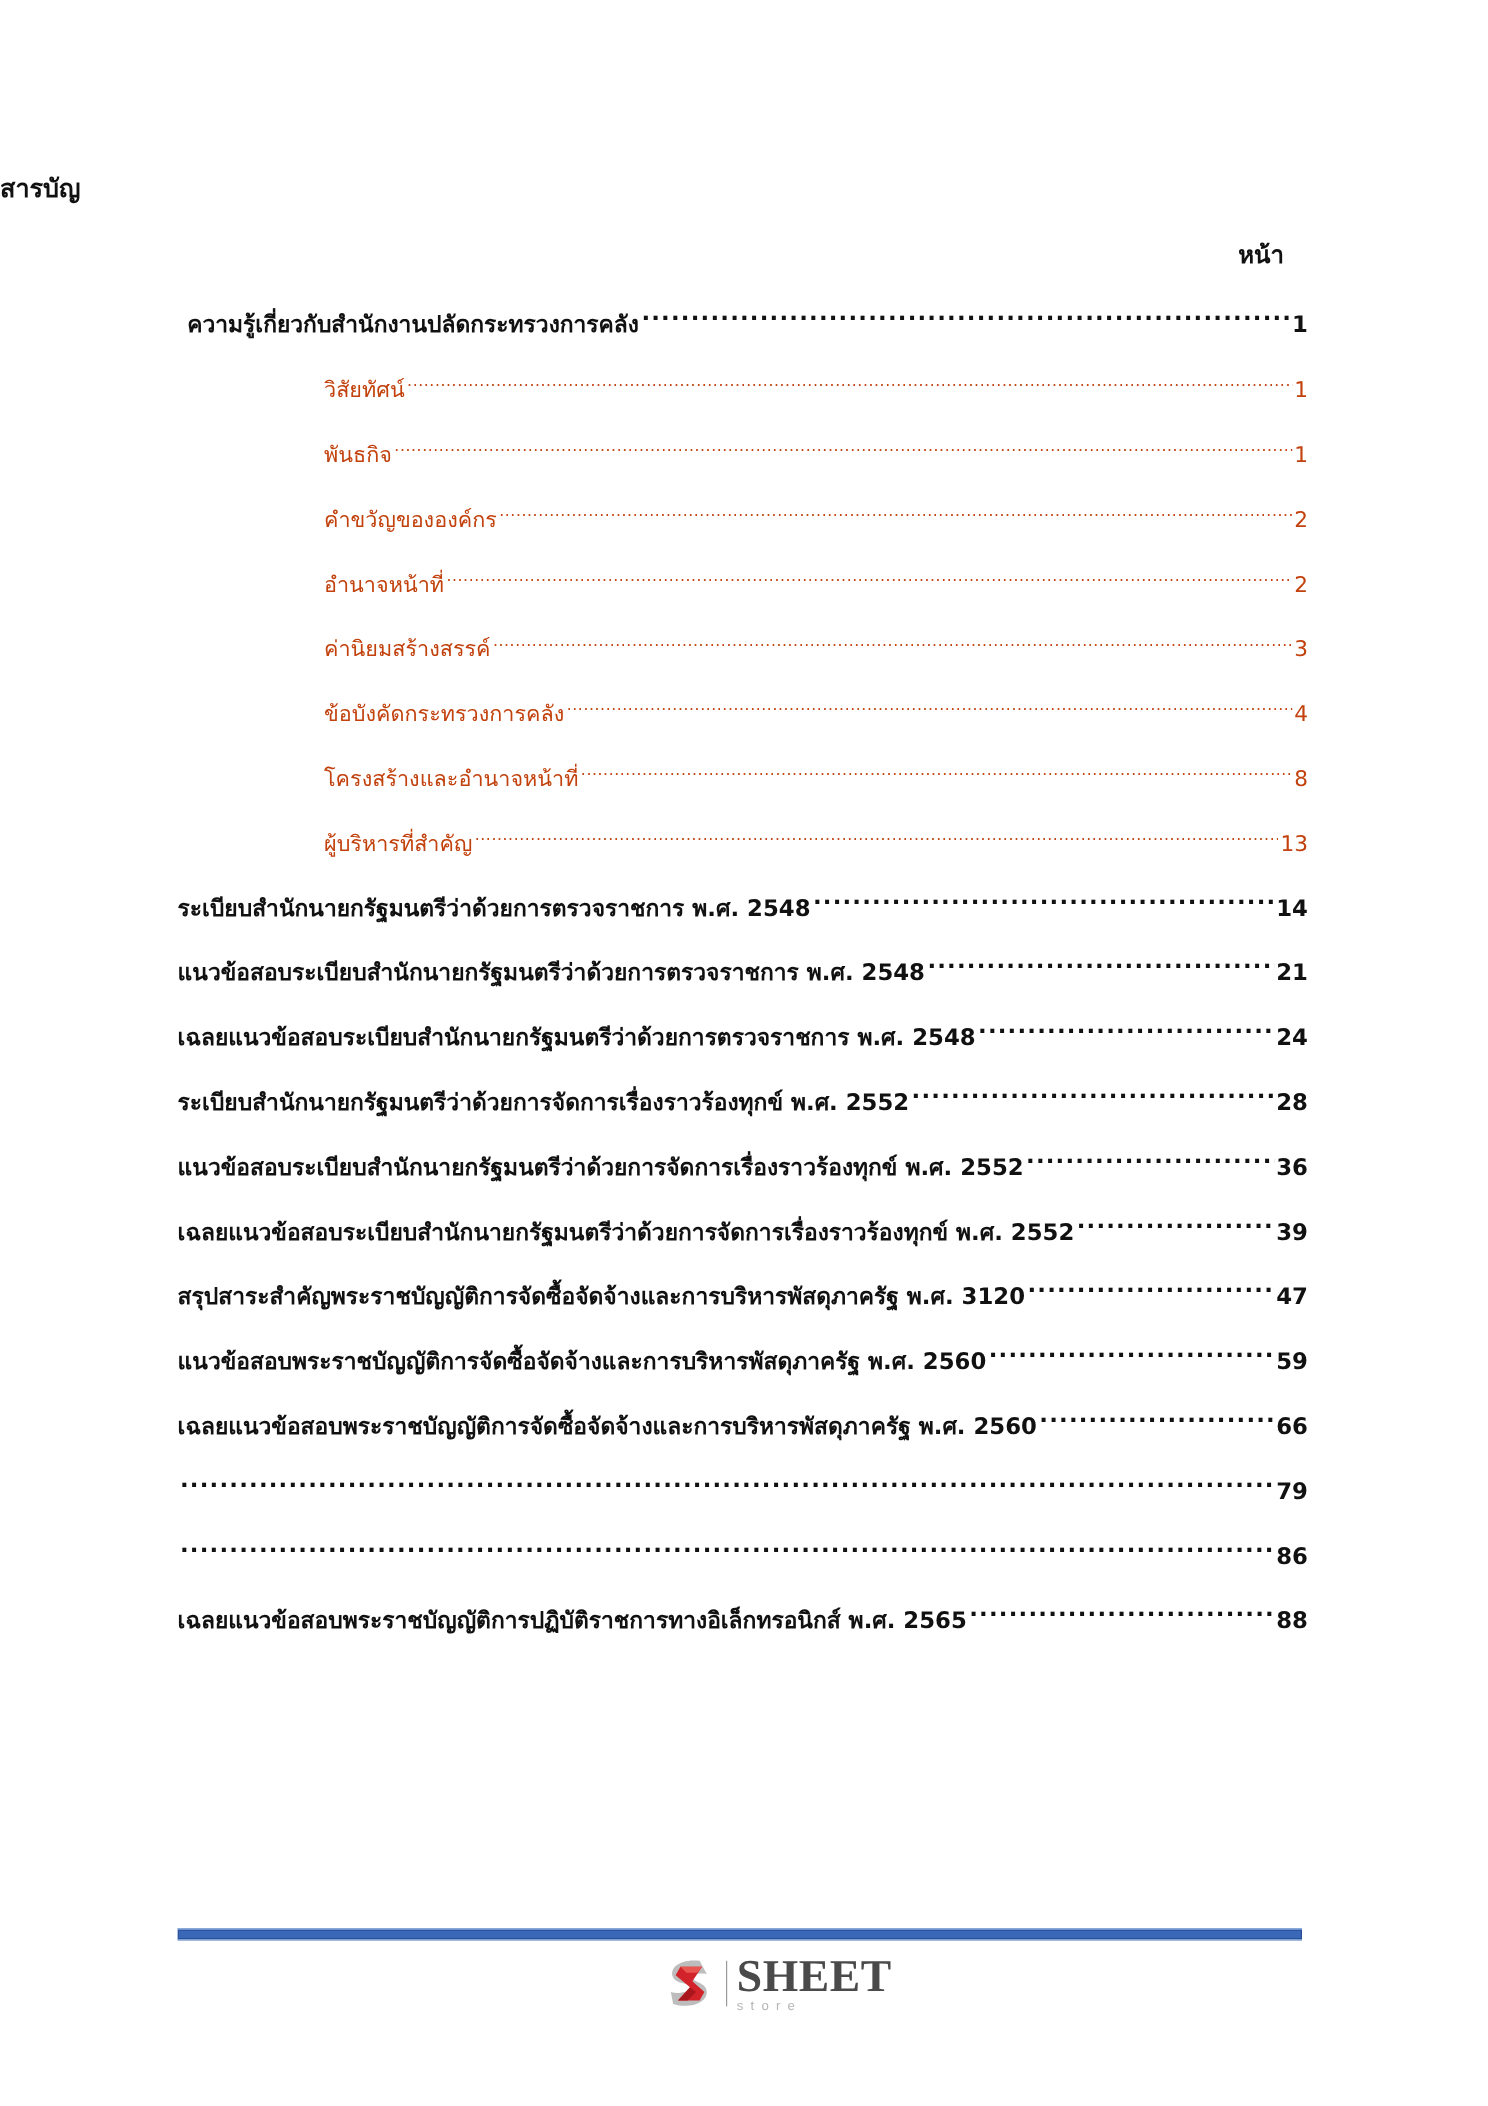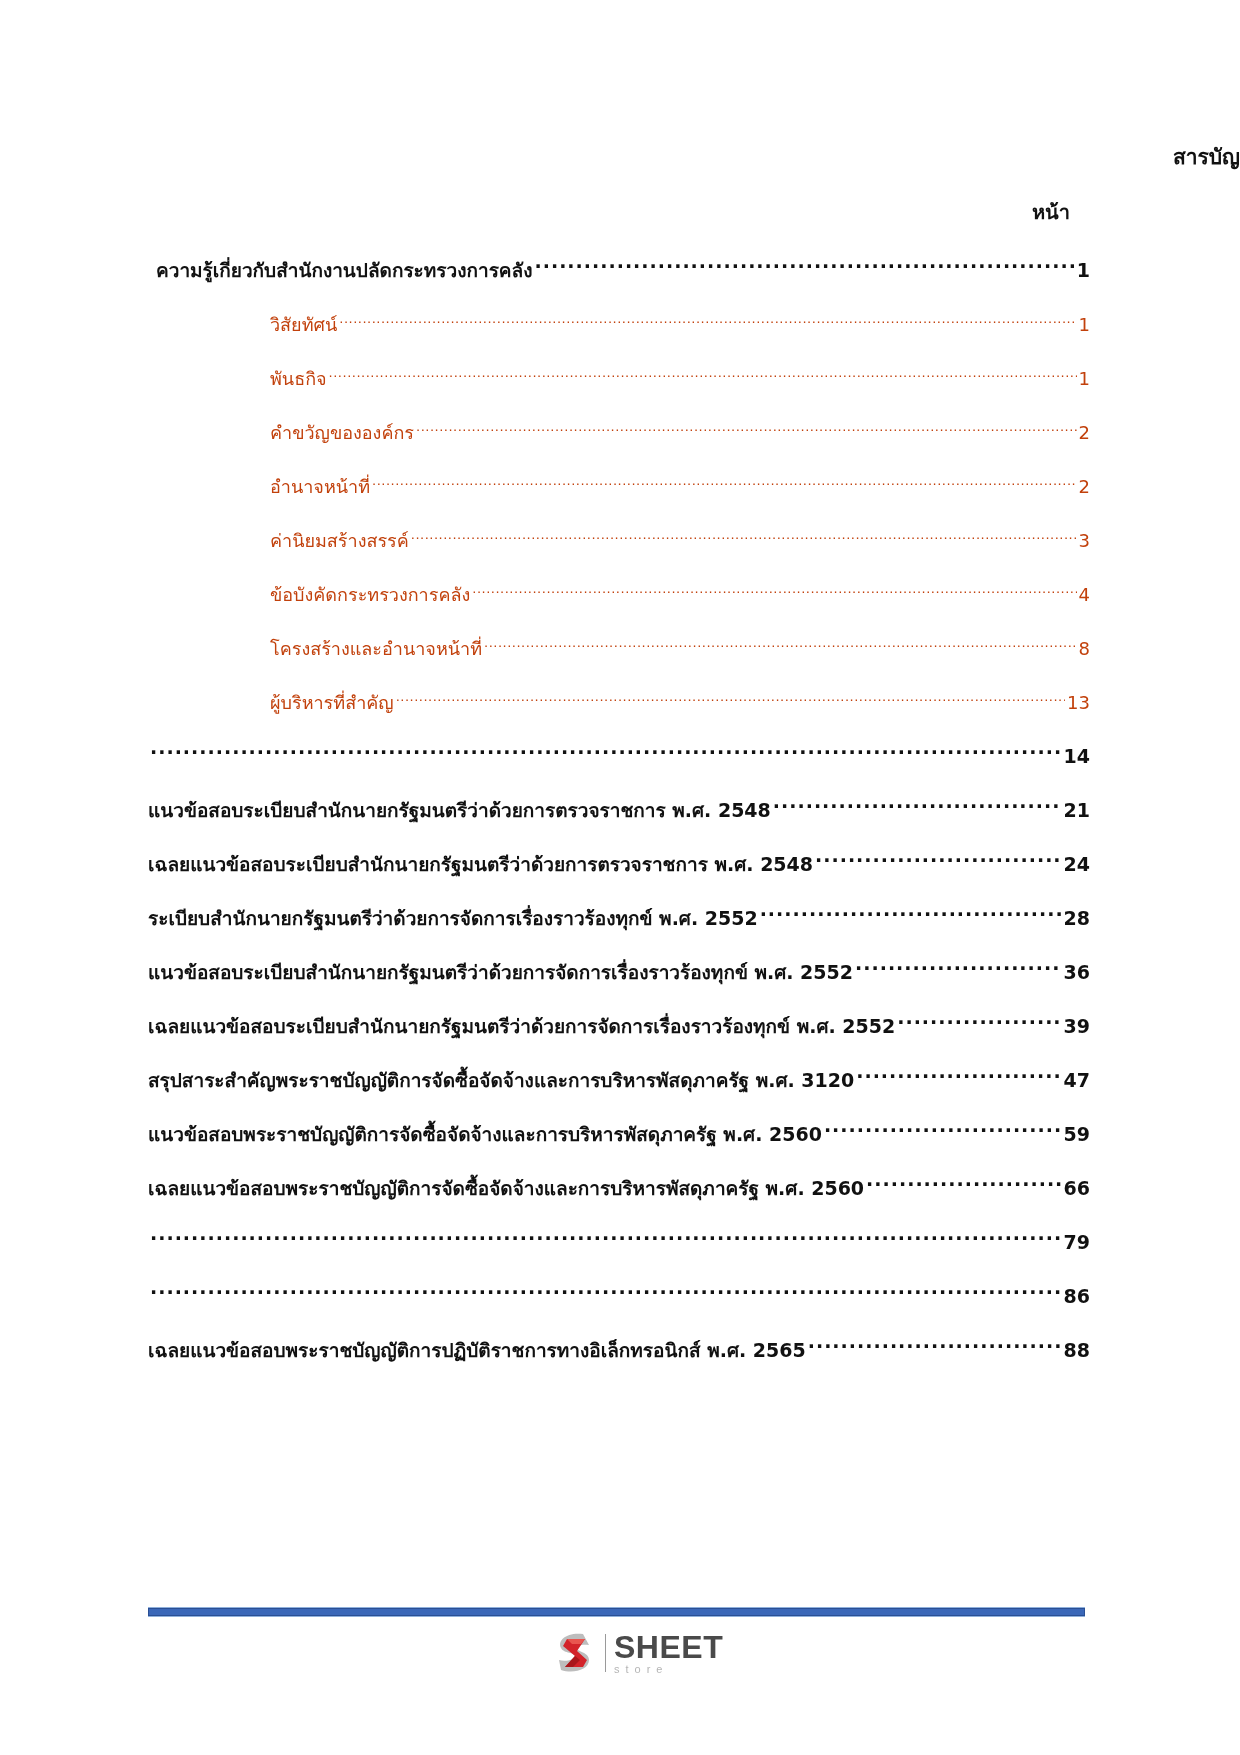--- a/index.html
+++ b/index.html
@@ -13,21 +13,21 @@
       position: relative;
       overflow: hidden;
       font-family: "DejaVu Sans", "Liberation Sans", sans-serif;
       color: #111111;
     }
     .page-title {
       position: absolute;
       top: 140px;
       left: 0;
       width: 1240px;
-      text-align: right;
+      text-align: left;
       font-size: 21px;
       font-weight: bold;
     }
     .page-col-label {
       position: absolute;
       top: 196px;
       right: 170px;
       font-size: 20px;
       font-weight: bold;
     }
@@ -118,23 +118,23 @@
       height: 38px;
       background: #9a9a9a;
       margin: 0 8px 0 6px;
     }
     .logo-text {
       display: flex;
       flex-direction: column;
       line-height: 1;
     }
     .logo-word {
-      font-family: Liberation Sans, sans-serif;
-      font-weight: bold;
-      font-size: 32px;
+      font-family: Liberation Serif, serif;
+      font-weight: bold;
+      font-size: 38px;
       color: #4a4a4a;
       letter-spacing: 0.5px;
     }
     .logo-sub {
       font-family: "Liberation Sans", sans-serif;
       font-size: 11px;
       color: #b5b5b5;
       letter-spacing: 6px;
       margin-top: 1px;
     }
@@ -185,20 +185,21 @@
     <span class="toc-label">โครงสร้างและอำนาจหน้าที่ </span>
     <span class="toc-leader"></span>
     <span class="toc-page">8</span>
   </div>
   <div class="toc-entry level-2" style="top:679px">
     <span class="toc-label">ผู้บริหารที่สำคัญ</span>
     <span class="toc-leader"></span>
     <span class="toc-page">13</span>
   </div>
   <div class="toc-entry level-1" style="top:733px">
+    <span class="toc-label">ระเบียบสำนักนายกรัฐมนตรีว่าด้วยการตรวจราชการ พ.ศ. 2548</span>
     <span class="toc-leader"></span>
     <span class="toc-page">14</span>
   </div>
   <div class="toc-entry level-1" style="top:787px">
     <span class="toc-label">แนวข้อสอบระเบียบสำนักนายกรัฐมนตรีว่าด้วยการตรวจราชการ พ.ศ. 2548 </span>
     <span class="toc-leader"></span>
     <span class="toc-page">21</span>
   </div>
   <div class="toc-entry level-1" style="top:841px">
     <span class="toc-label">เฉลยแนวข้อสอบระเบียบสำนักนายกรัฐมนตรีว่าด้วยการตรวจราชการ พ.ศ. 2548 </span>

